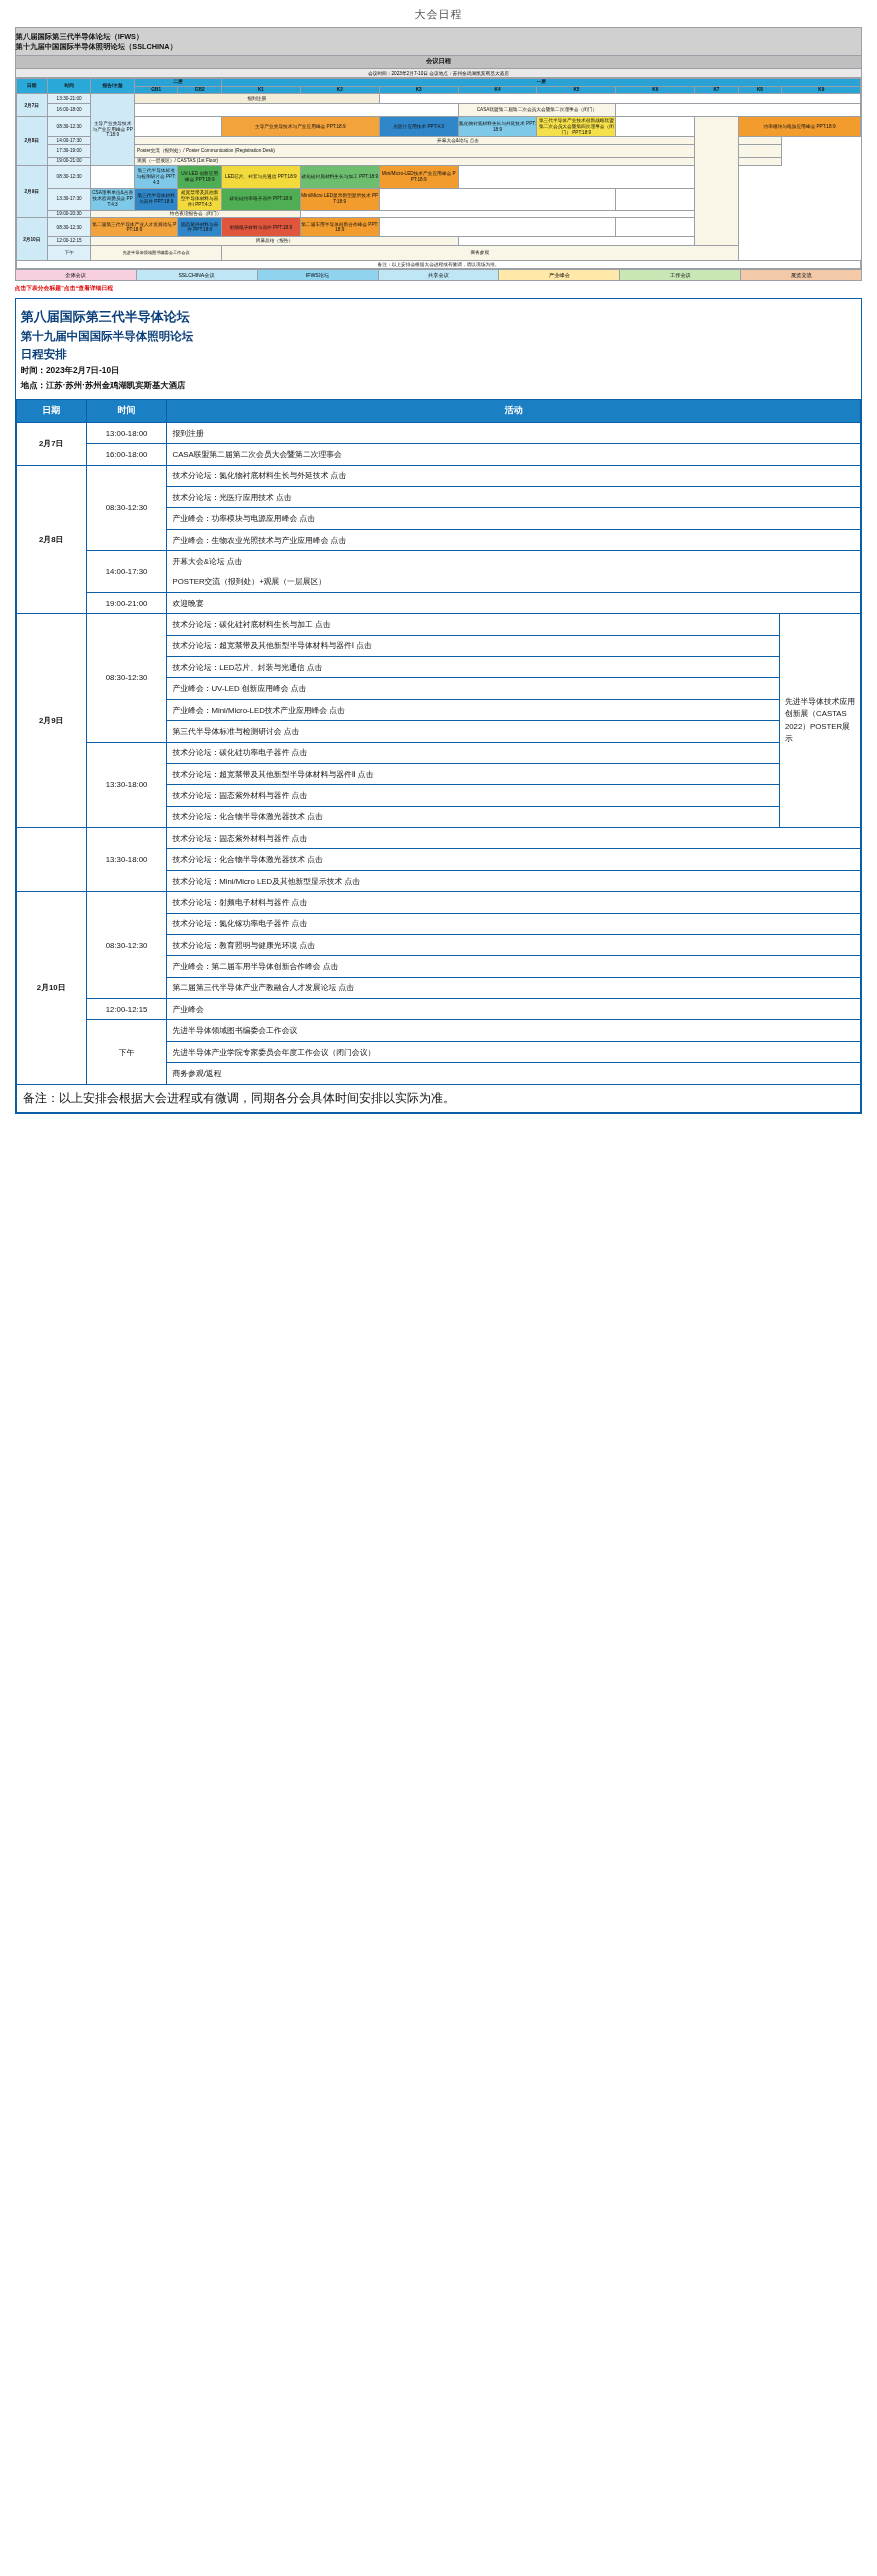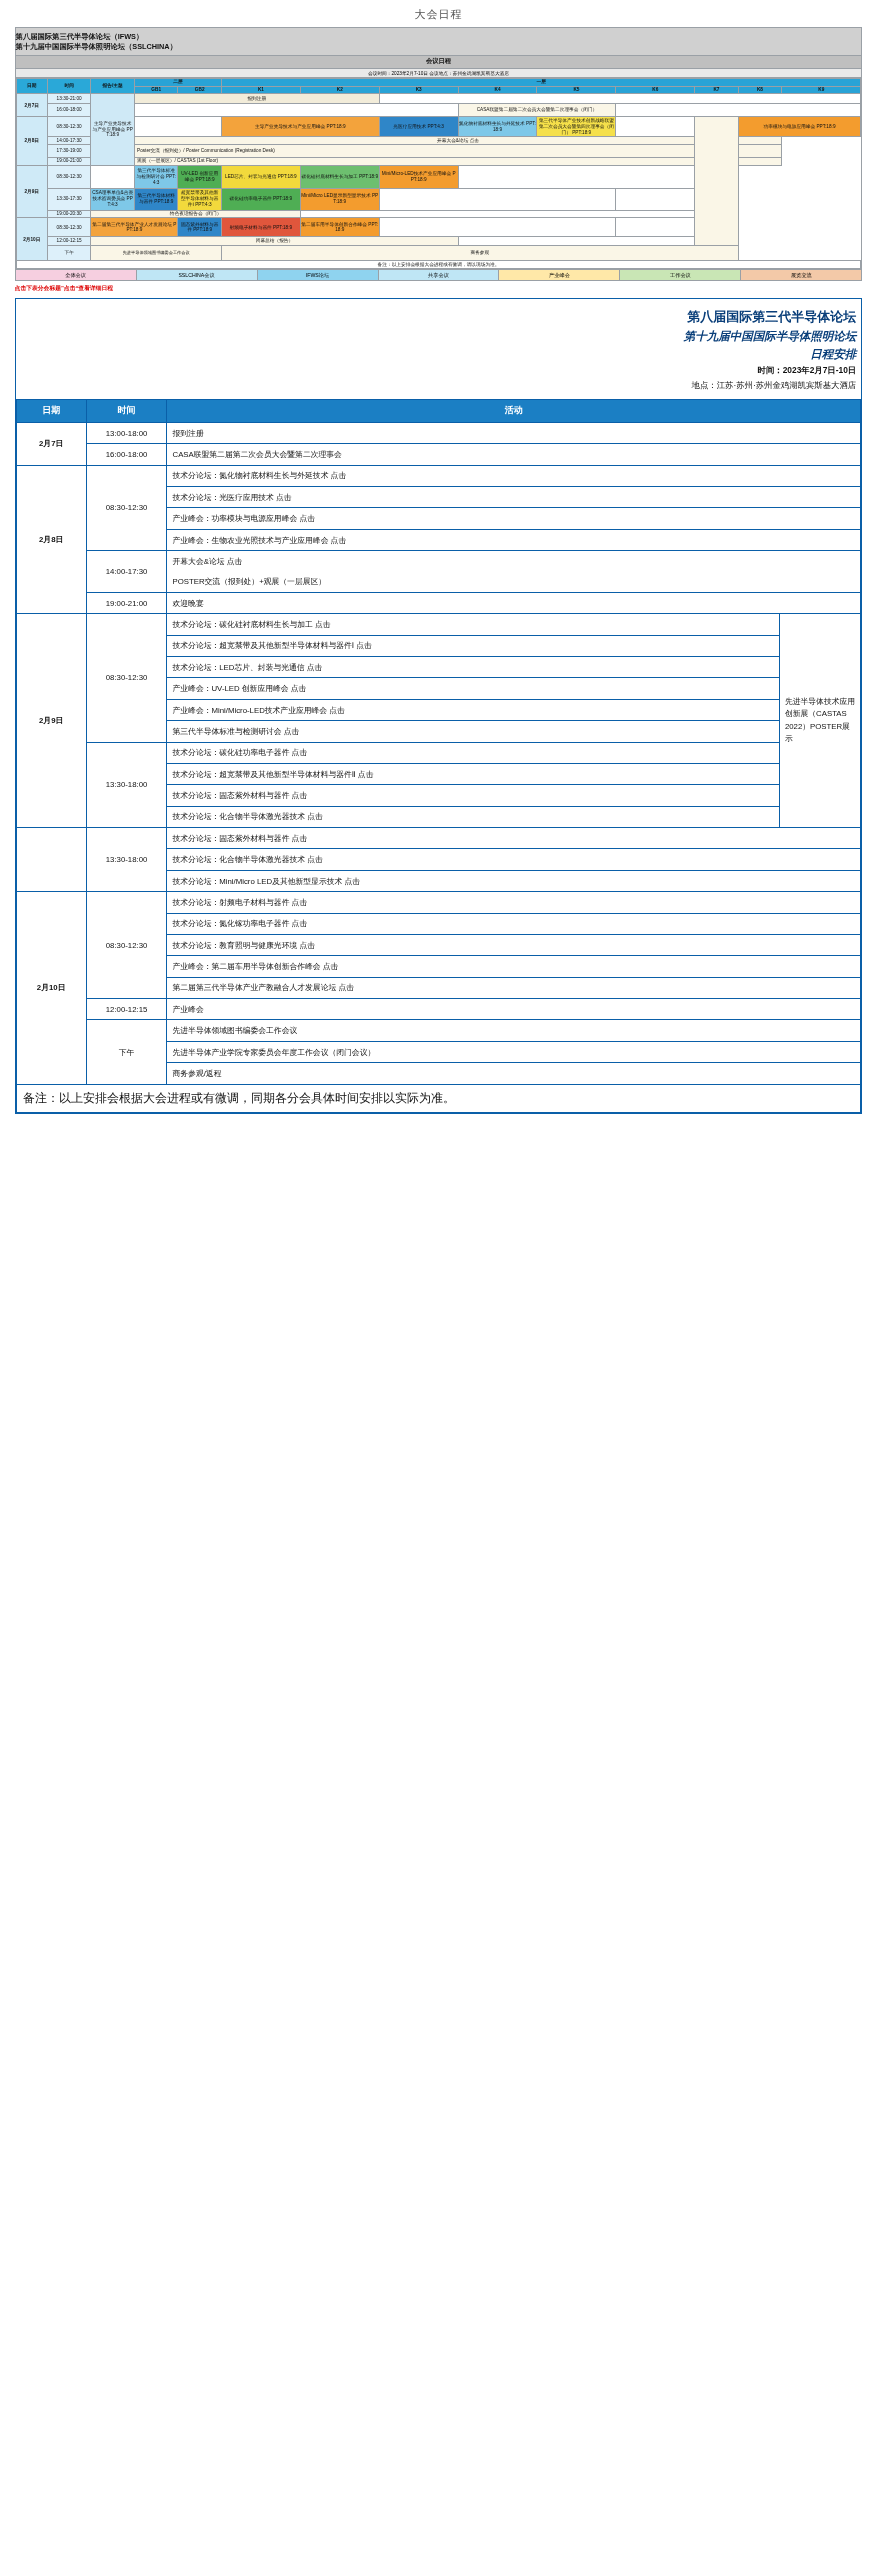--- a/index.html
+++ b/index.html
@@ -51,25 +51,25 @@
   .lg1{background:#f6cfe0;}
   .lg2{background:#bfe6f5;}
   .lg3{background:#8fd3ef;}
   .lg4{background:#ffe8a8;}
   .lg5{background:#c9e6b5;}
   .lg6{background:#f3c9a8;}
   .clicknote{margin:2.1px 14.6px 5.2px 14.6px;font-size:5.8px;color:#d00;font-weight:bold;}
 
   
   .detail-wrap{margin:0 14.6px 10.5px 14.6px;border:1px solid #0a5fa8;}
-  .detail-title{text-align:right;padding:8.4px 5.2px 2.1px 5.2px;}
+  .detail-title{text-align:left;padding:8.4px 5.2px 2.1px 5.2px;}
   .detail-title .t1{font-size:13px;font-weight:bold;color:#0a3f7a;line-height:20px;}
-  .detail-title .t2{font-size:11.5px;font-weight:bold;color:#0a3f7a;line-height:18px;font-style:italic;}
+  .detail-title .t2{font-size:11.5px;font-weight:bold;color:#0a3f7a;line-height:18px;}
   .detail-title .t3{font-size:8.4px;font-weight:bold;color:#111;line-height:14.6px;}
-  .detail-title .t4{font-size:8.4px;font-weight:normal;color:#111;line-height:14.6px;padding-bottom:4.2px;}
+  .detail-title .t4{font-size:8.4px;font-weight:bold;color:#111;line-height:14.6px;padding-bottom:4.2px;}
 
   table.detail{border-collapse:collapse;width:100%;table-layout:fixed;}
   table.detail th{
     background:#1b7fc4;color:#fff;font-size:9px;font-weight:bold;border:0.5px solid #0a5fa8;
     padding:4.7px 0;
   }
   table.detail td{
     border:0.5px solid #0a5fa8;font-size:7.8px;color:#111;padding:4.7px 5.2px;vertical-align:middle;
   }
   td.day{text-align:center;font-weight:bold;font-size:9px;width:63px;}

